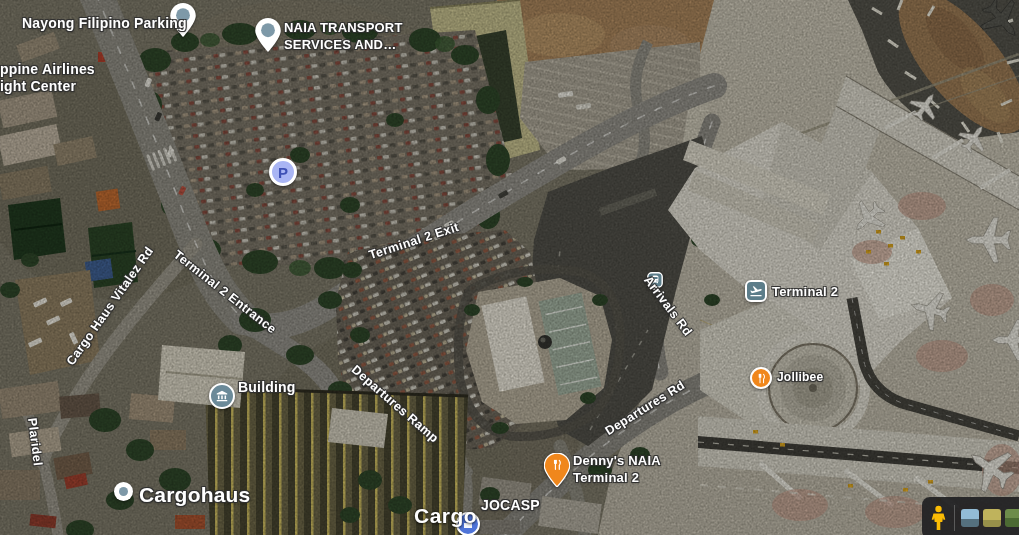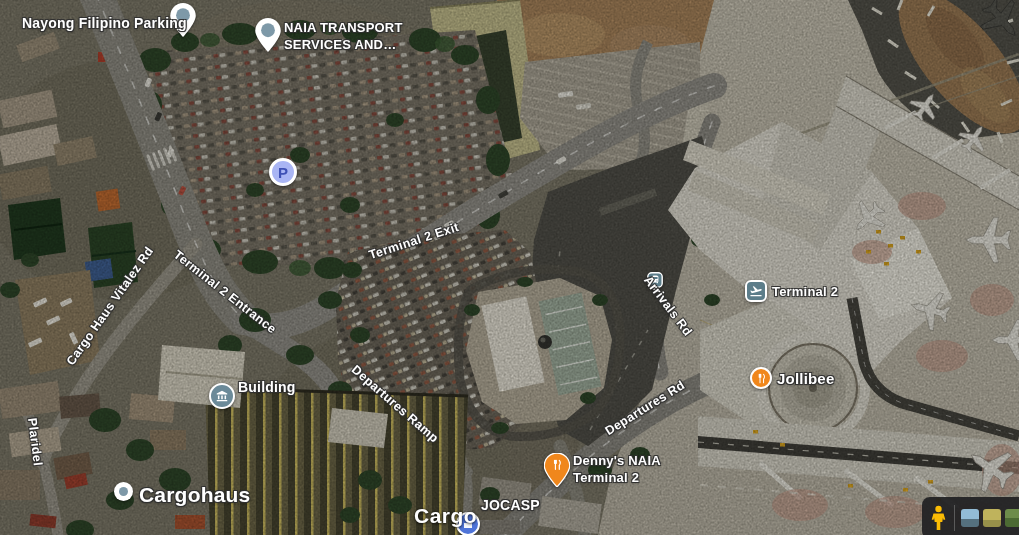--- a/index.html
+++ b/index.html
@@ -417,20 +417,24 @@
   <svg width="26" height="34" viewBox="0 0 24 32">
         <path d="M12 0C5.4 0 0 5.4 0 12c0 7 12 20 12 20s12-13 12-20C24 5.4 18.6 0 12 0z" fill="#fff"></path>
         <circle cx="12" cy="11.5" r="6.5" fill="#7e99a8"></circle>
       </svg>
 </div>
 <div class="lbl poi caps" style="left:284px;top:19px">
   <span class="ln">NAIA TRANSPORT</span>
   <span class="ln">SERVICES AND…</span>
 </div>
 
+<div class="lbl poi" style="left:0px;top:61px">
+  <span class="ln">ppine Airlines</span>
+  <span class="ln">ight Center</span>
+</div>
 
 <div class="icon badge p-badge" style="left:269px;top:158px">
   <span>P</span>
 </div>
 
 <div class="lbl road rot" style="left:414px;top:241px;--r:rotate(-18deg)">Terminal 2 Exit</div>
 <div class="lbl road rot" style="left:110px;top:306px;--r:rotate(-55deg)">Cargo Haus Vitalez Rd</div>
 <div class="lbl road rot" style="left:225px;top:292px;--r:rotate(38deg)">Terminal 2 Entrance</div>
 <div class="lbl road rot" style="left:395px;top:404px;--r:rotate(41deg)">Departures Ramp</div>
 <div class="lbl road rot" style="left:668px;top:306px;--r:rotate(53deg)">Arrivals Rd</div>
@@ -474,21 +478,21 @@
         </g>
   </svg>
 </div>
 
 <div class="icon badge circle-poi" style="left:750px;top:367px;width:22px;height:22px;background:#f0871c">
   <svg width="11" height="11" viewBox="0 0 24 24" fill="none" stroke="#fff" stroke-width="2.2" stroke-linecap="round">
     <path d="M7 3v6M10.5 3v6M8.75 3v18"></path>
         <path d="M16.5 3c2.6 2.6 2.6 7.4 0 10v8"></path>
   </svg>
 </div>
-<div class="lbl poi" style="left:777px;top:370px;font-size:15px">Jollibee</div>
+<div class="lbl poi" style="left:777px;top:370px;font-size:12px">Jollibee</div>
 
 <div class="icon" style="left:544px;top:453px">
   <svg width="26" height="34" viewBox="0 0 24 32">
     <path d="M12 0C5.4 0 0 5.4 0 12c0 7 12 20 12 20s12-13 12-20C24 5.4 18.6 0 12 0z" fill="#f0871c" stroke="#fff" stroke-width="1.2"></path>
     <g transform="translate(6.4,5.5) scale(0.47)" fill="none" stroke="#fff" stroke-width="2.4" stroke-linecap="round">
       <path d="M7 3v6M10.5 3v6M8.75 3v18"></path>
           <path d="M16.5 3c2.6 2.6 2.6 7.4 0 10v8"></path>
     </g>
   </svg>
 </div>

